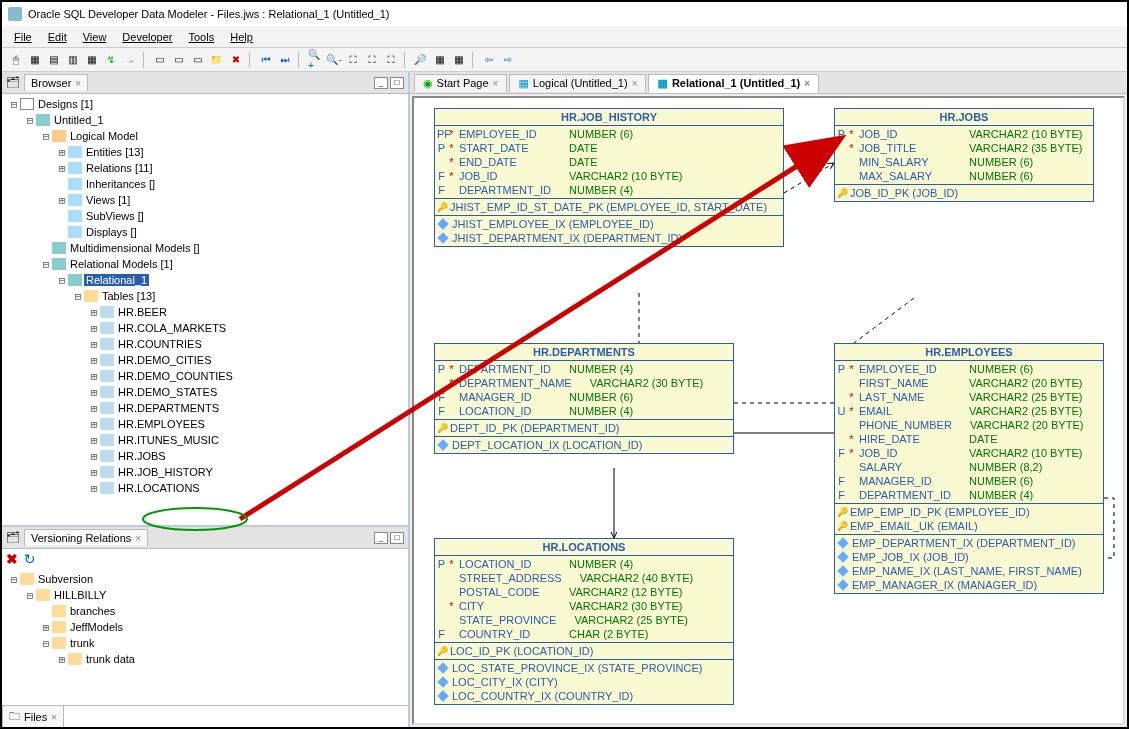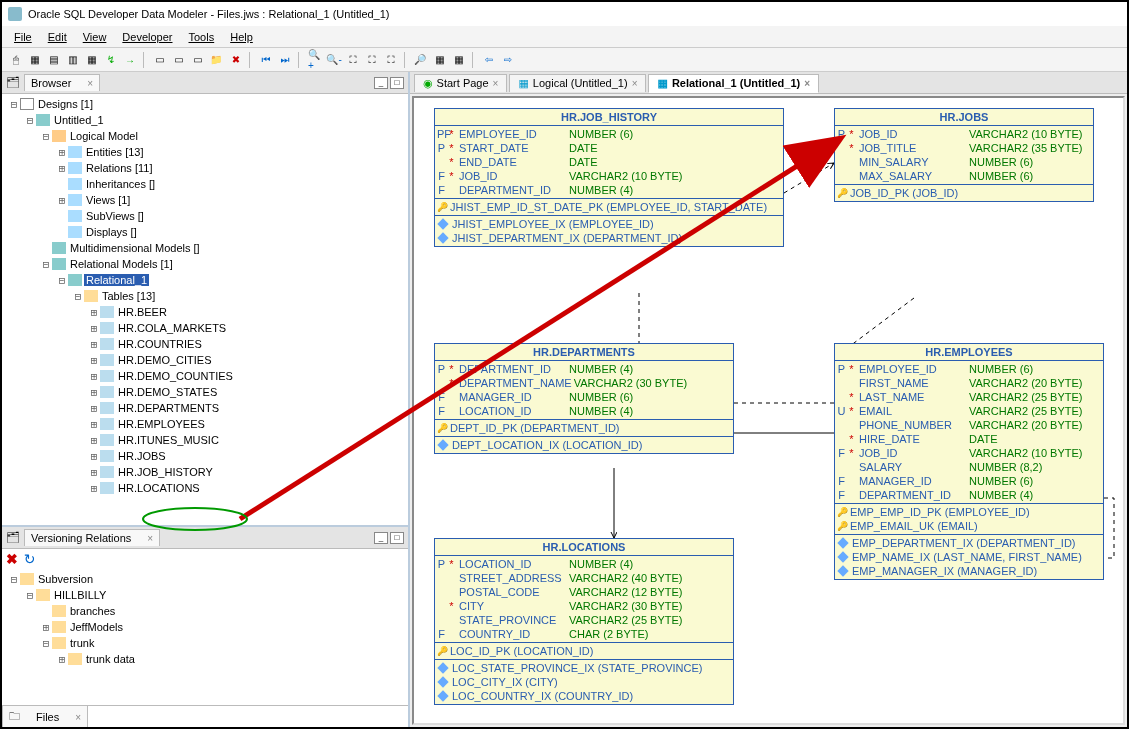--- a/index.html
+++ b/index.html
@@ -8,21 +8,21 @@
 .title-icon { width: 14px; height: 14px; background: #8bc; border-radius: 2px; }
 .menubar { height: 22px; background: #f4f4f4; display: flex; align-items: center; gap: 4px; padding-left: 6px; border-bottom: 1px solid #ccc; }
 .menubar span { padding: 2px 6px; cursor: default; }
 .menubar span u { text-decoration: underline; }
 .toolbar { height: 24px; background: #f4f4f4; display: flex; align-items: center; gap: 3px; padding-left: 6px; border-bottom: 1px solid #ccc; }
 .tb-btn { width: 16px; height: 16px; display: inline-flex; align-items: center; justify-content: center; border: 1px solid transparent; font-size: 10px; }
 .tb-sep { width: 4px; height: 16px; border-left: 1px solid #bbb; margin: 0 2px; }
 .main { display: flex; height: calc(100% - 70px); }
 .left { width: 408px; display: flex; flex-direction: column; background: #fff; border-right: 2px solid #bcd; }
 .panel-tabs { height: 22px; background: #e4e4e4; display: flex; align-items: center; padding: 0 4px; border-bottom: 1px solid #bbb; position: relative; }
-.panel-tab { padding: 2px 6px; background: #f8f8f8; border: 1px solid #bbb; border-bottom: none; display: flex; align-items: center; gap: 16px; justify-content: center; }
+.panel-tab { padding: 2px 6px; background: #f8f8f8; border: 1px solid #bbb; border-bottom: none; display: flex; align-items: center; gap: 4px; justify-content: center; }
 .close-x { color: #888; cursor: pointer; font-size: 10px; }
 .panel-ctrl { position: absolute; right: 4px; display: flex; gap: 2px; }
 .sq-btn { width: 14px; height: 12px; border: 1px solid #888; background: #fff; font-size: 8px; text-align: center; }
 .browser { flex: 1; overflow: auto; background: #fff; padding: 2px; }
 .tree-row { display: flex; align-items: center; height: 16px; white-space: nowrap; }
 .tree-row .tw { width: 12px; text-align: center; color: #666; font-family: monospace; cursor: pointer; }
 .tree-row .icon { width: 14px; height: 12px; margin-right: 2px; }
 .tree-row .lbl { padding: 0 2px; }
 .tree-row.selected .lbl { background: #2a5db0; color: #fff; }
 .ic-design { background: #fff; border: 1px solid #888; }
@@ -41,21 +41,21 @@
 .etab { padding: 2px 8px; background: #f4f4f4; border: 1px solid #bbb; border-bottom: none; display: flex; align-items: center; gap: 4px; }
 .etab.active { background: #fff; font-weight: bold; border-bottom: 1px solid #fff; margin-bottom: -1px; }
 .canvas { flex: 1; background: #fff; position: relative; overflow: hidden; border: 2px inset #ddd; margin: 2px; }
 .entity { position: absolute; border: 1px solid #2a5db0; background: #fafad2; font-size: 10px; }
 .entity-hdr { background: #fafad2; color: #2a5db0; font-weight: bold; text-align: center; border-bottom: 1px solid #2a5db0; padding: 2px; }
 .entity-cols { padding: 1px 2px; }
 .col-row { display: flex; white-space: nowrap; height: 14px; align-items: center; }
 .col-flag { width: 22px; display: flex; gap: 1px; }
 .col-flag .f { width: 9px; text-align: center; color: #2a5db0; }
 .col-flag .star { color: #c00; }
-.col-name { flex: 0 0 auto; color: #2a5db0; padding-right: 2px; min-width: 110px; }
+.col-name { flex: 0 0 auto; color: #2a5db0; padding-right: 18px; min-width: 110px; }
 .col-type { color: #070; }
 .entity-sec { border-top: 1px solid #2a5db0; padding: 1px 2px; }
 .idx-row { display: flex; align-items: center; gap: 3px; height: 14px; color: #2a5db0; }
 .key-ic { width: 10px; font-size: 9px; }
 .diamond { width: 8px; height: 8px; background: #6af; transform: rotate(45deg); margin: 0 2px; }
 svg.overlay { position: absolute; top: 0; left: 0; width: 100%; height: 100%; pointer-events: none; }
 svg.annot { position: absolute; top: 0; left: 0; width: 100%; height: 100%; pointer-events: none; }
 </style>
 </head>
 <body>
@@ -558,20 +558,21 @@
               <span class="col-name">DEPARTMENT_ID</span>
               <span class="col-type">NUMBER (4)</span>
             </div>
           </div>
     <div class="entity-sec">
             <div class="idx-row"><span class="key-ic">🔑</span>EMP_EMP_ID_PK (EMPLOYEE_ID)</div>
             <div class="idx-row"><span class="key-ic">🔑</span>EMP_EMAIL_UK (EMAIL)</div>
           </div>
     <div class="entity-sec">
             <div class="idx-row"><span class="diamond"></span>EMP_DEPARTMENT_IX (DEPARTMENT_ID)</div>
+            <div class="idx-row"><span class="diamond"></span>EMP_JOB_IX (JOB_ID)</div>
             <div class="idx-row"><span class="diamond"></span>EMP_NAME_IX (LAST_NAME, FIRST_NAME)</div>
             <div class="idx-row"><span class="diamond"></span>EMP_MANAGER_IX (MANAGER_ID)</div>
           </div>
   </div>
         <div class="entity" style="left:20px;top:440px;width:300px">
     <div class="entity-hdr">HR.LOCATIONS</div>
     <div class="entity-cols">
             <div class="col-row">
               <span class="col-flag">
                 <span class="f">P</span>

